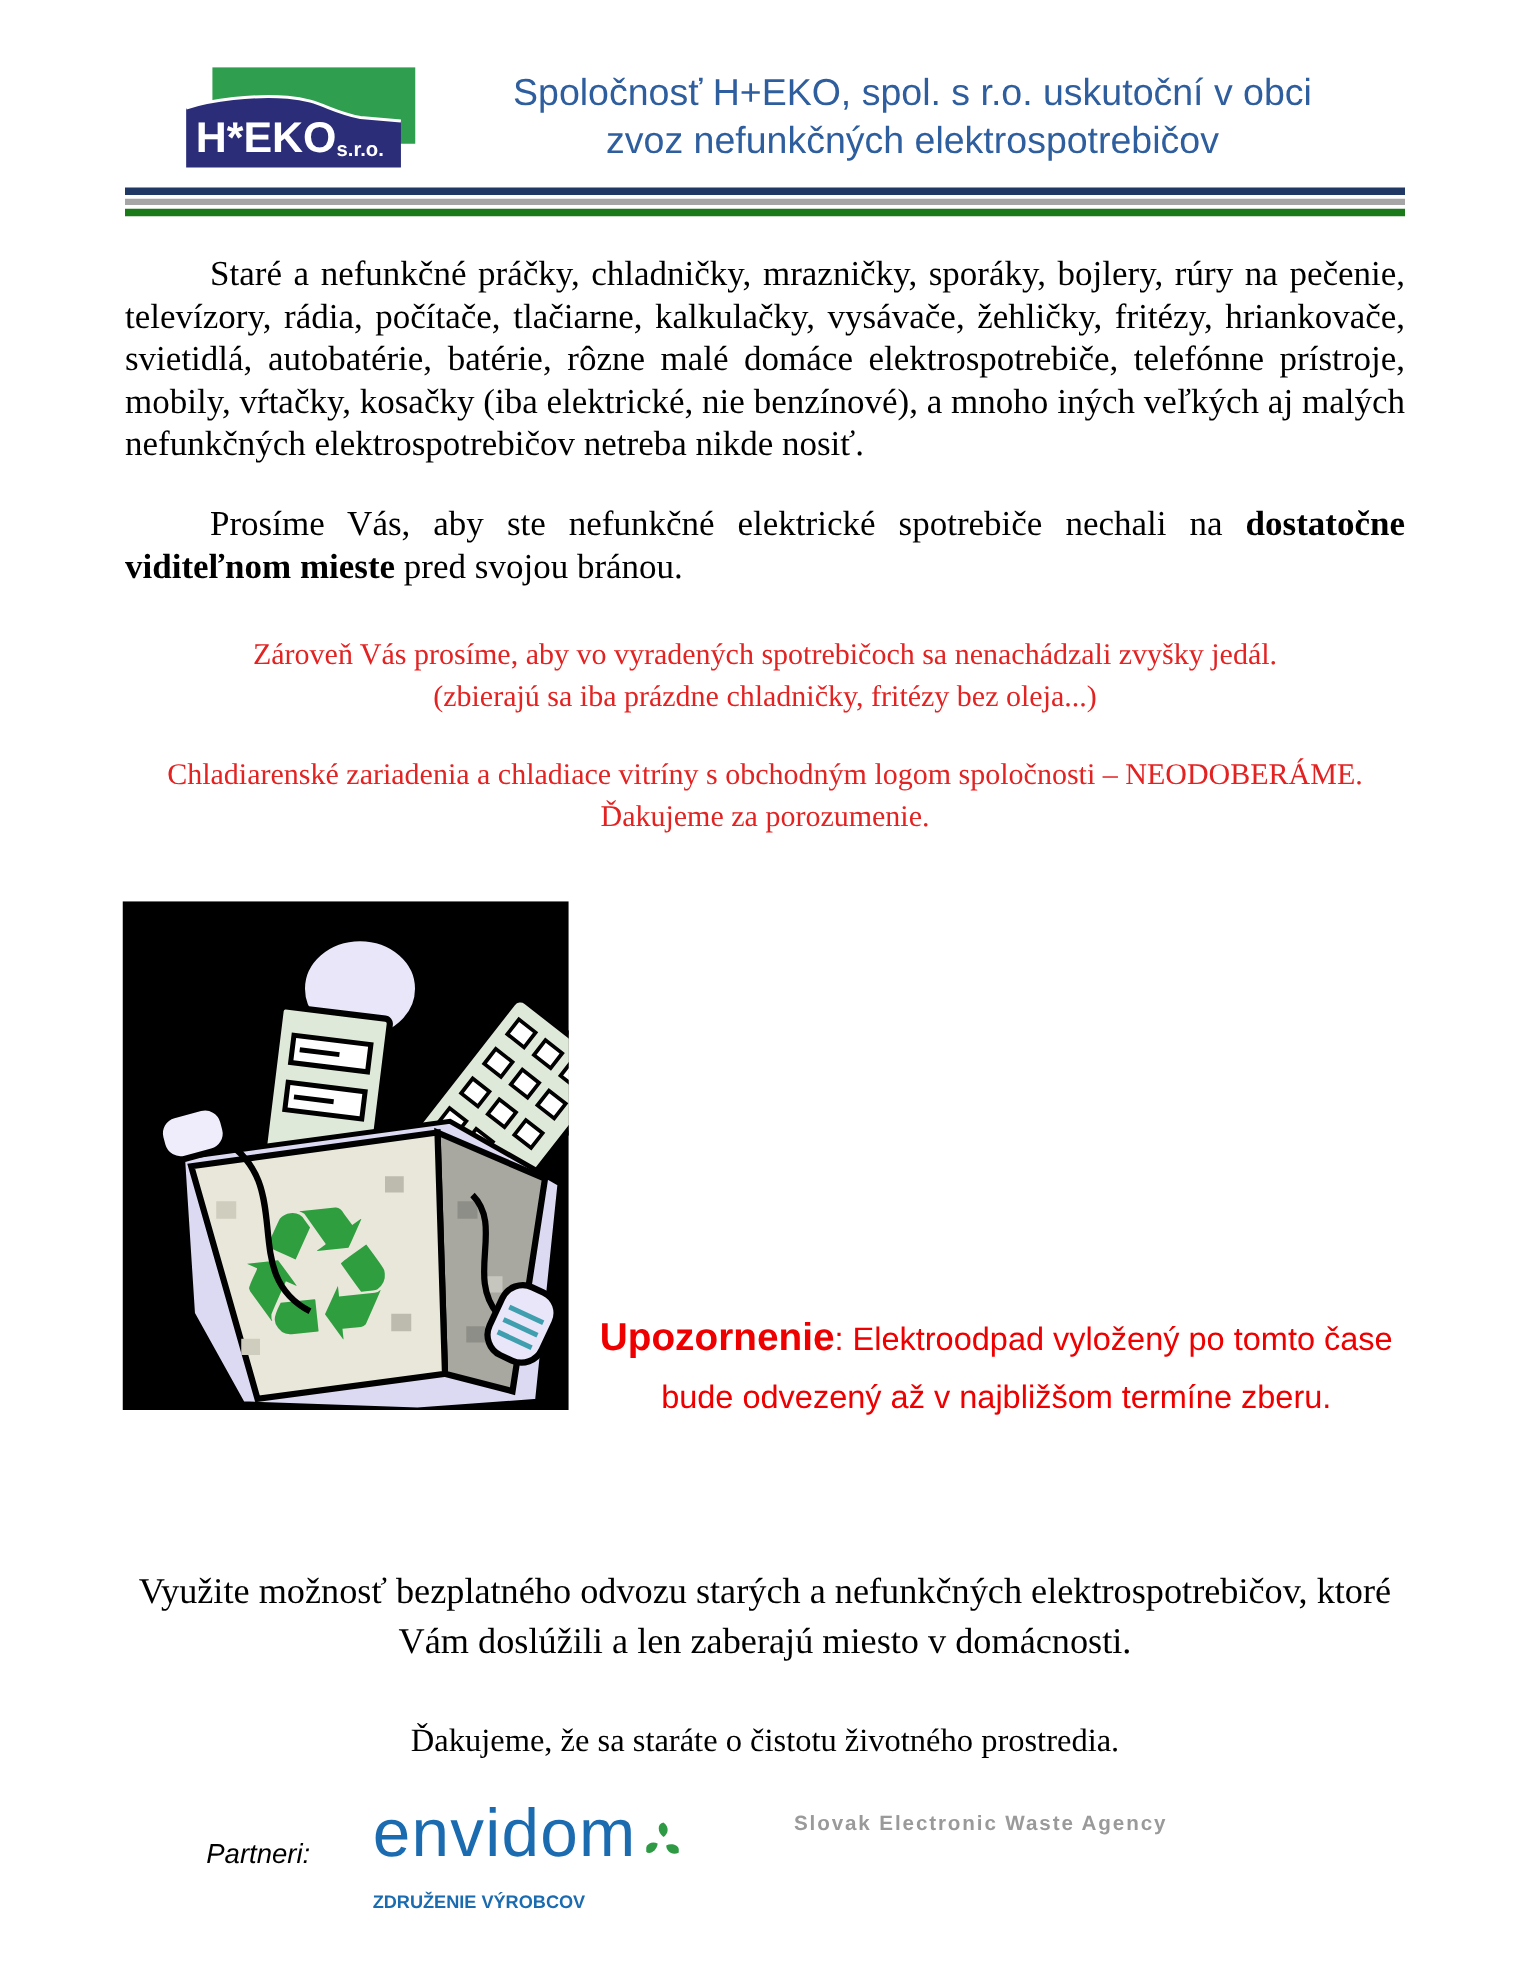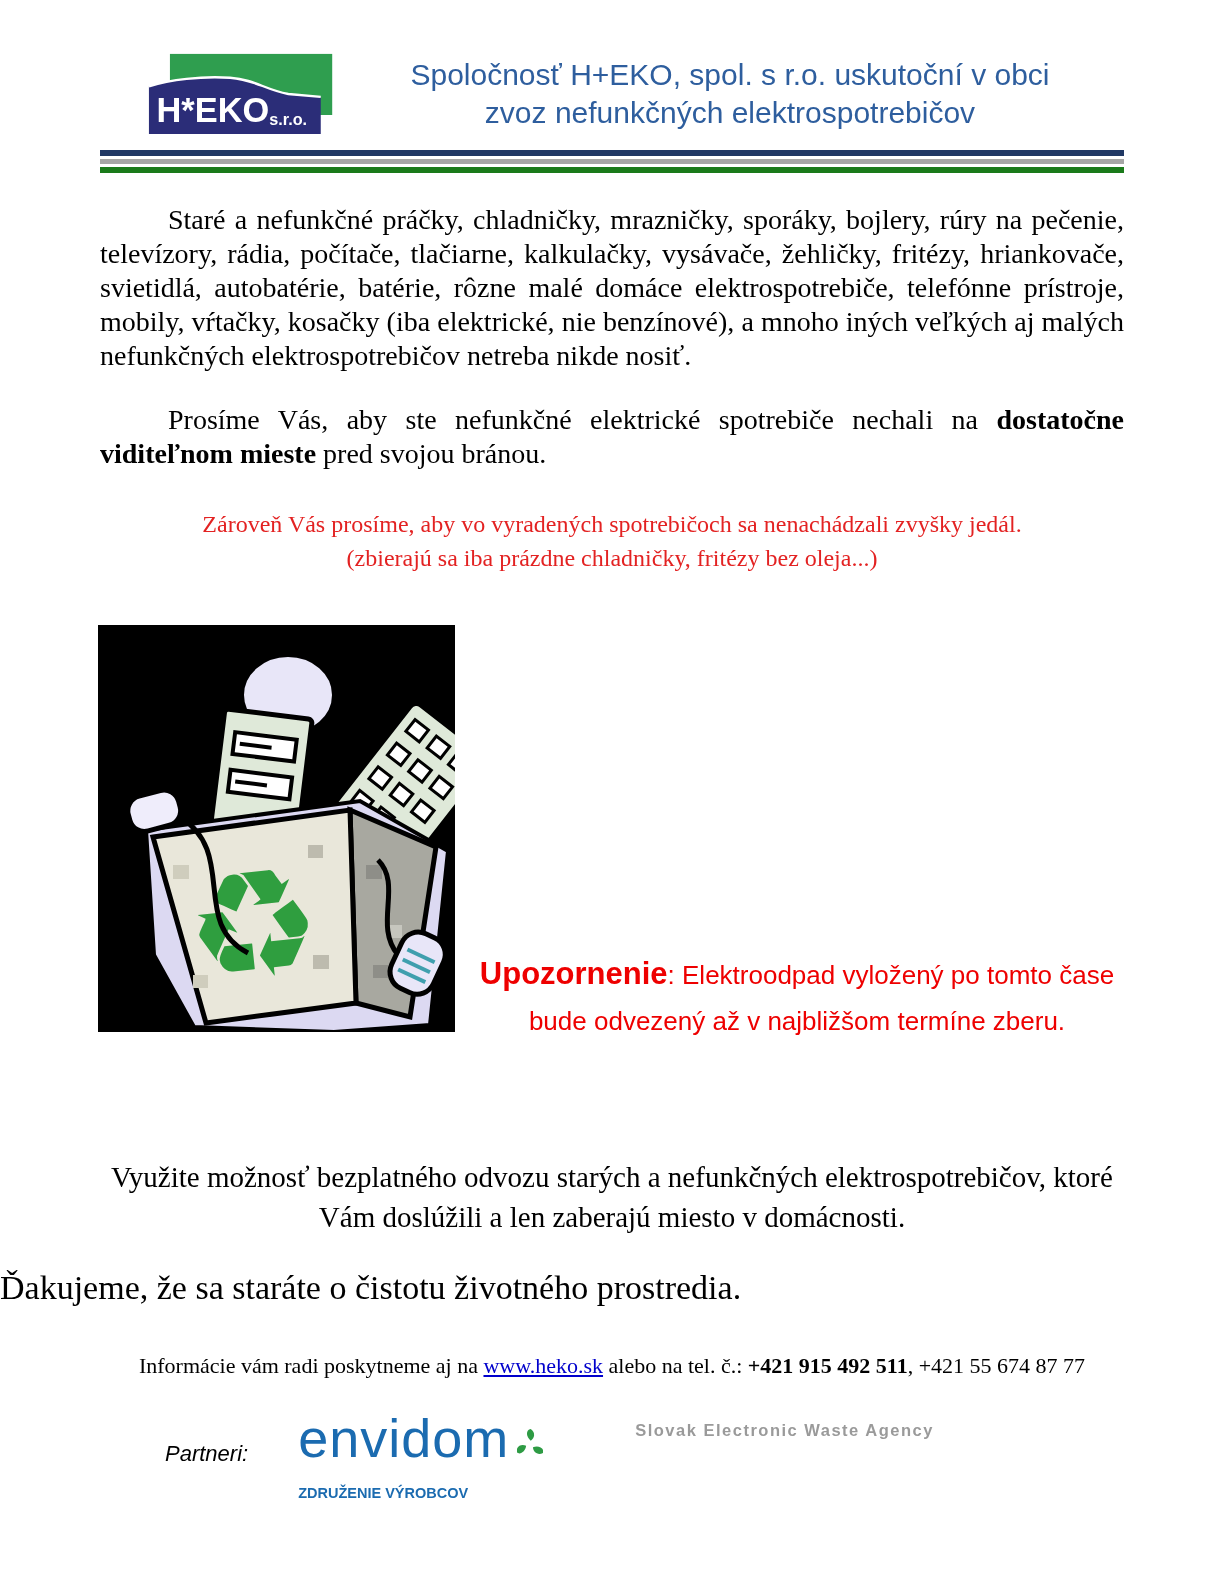--- a/index.html
+++ b/index.html
@@ -38,21 +38,21 @@
                    font-size:62px; line-height:72px; }
   .schedule-time { color:#2f5496; font-weight:bold; font-size:62px; line-height:76px; }
   .warning { position:absolute; left:452px; top:326px; width:690px;
              text-align:center; font-family:"Liberation Sans", sans-serif;
              color:#ee0000; font-size:26px; line-height:46px; }
   .warning b { font-size:31px; }
   .warning .w-line { display:block; }
   
   .outro { margin:100px 90px 0 90px; text-align:center;
            font-size:29px; line-height:40px; }
-  .thanks { margin-top:32px; font-size:34px; }
+  .thanks { margin-top:45px; text-align:center; font-size:26px; }
   .contact { margin-top:46px; text-align:center; font-size:22px; }
   .contact a { color:#0000cc; text-decoration:underline; }
   
   .partners { display:flex; align-items:flex-start; margin-top:34px; padding-left:165px; }
   .partners-label { margin-top:28px; font-family:"Liberation Sans", sans-serif;
                     font-style:italic; font-size:22px; }
   .envidom { margin-left:50px; width:245px; }
   .envidom-row { display:flex; align-items:flex-start; }
   .envidom-name { font-family:"Liberation Sans", sans-serif; color:#1b6bb0;
                   font-size:54px; line-height:50px; letter-spacing:1px; }
@@ -94,20 +94,24 @@
     <div class="rule-green"></div>
   </div>
 
   <p class="para">Staré a nefunkčné práčky, chladničky, mrazničky, sporáky, bojlery, rúry na pečenie, televízory, rádia, počítače, tlačiarne, kalkulačky, vysávače, žehličky, fritézy, hriankovače, svietidlá, autobatérie, batérie, rôzne malé domáce elektrospotrebiče, telefónne prístroje, mobily, vŕtačky, kosačky (iba elektrické, nie benzínové), a mnoho iných veľkých aj malých nefunkčných elektrospotrebičov netreba nikde nosiť.</p>
   <p class="para para-2"><span>Prosíme Vás, aby ste nefunkčné elektrické spotrebiče nechali na </span><b>dostatočne viditeľnom mieste</b><span> pred svojou bránou.</span></p>
 
   <div class="red-center">
     <div>Zároveň Vás prosíme, aby vo vyradených spotrebičoch sa nenachádzali zvyšky jedál.</div>
     <div>(zbierajú sa iba prázdne chladničky, fritézy bez oleja...)</div>
   </div>
+  <div class="red-center second">
+    <div>Chladiarenské zariadenia a chladiace vitríny s obchodným logom spoločnosti – NEODOBERÁME.</div>
+    <div>Ďakujeme za porozumenie.</div>
+  </div>
 
   <div class="main-section">
 
     <svg class="clipart" viewBox="0 0 357 407">
       <rect width="357" height="407" fill="#000000"></rect>
 
       <ellipse cx="190" cy="70" rx="46" ry="40" fill="#e8e6f8" stroke="#000" stroke-width="4"></ellipse>
       <ellipse cx="158" cy="118" rx="22" ry="28" fill="#e8e6f8" stroke="#000" stroke-width="4"></ellipse>
 
       <g transform="rotate(38 300 170)">
@@ -178,21 +182,20 @@
 
 
     <div class="warning">
       <span class="w-line"><b>Upozornenie</b><span>: </span><span>Elektroodpad vyložený po tomto čase</span></span>
       <span class="w-line">bude odvezený až v najbližšom termíne zberu.</span>
     </div>
   </div>
 
   <p class="outro">Využite možnosť bezplatného odvozu starých a nefunkčných elektrospotrebičov, ktoré Vám doslúžili a len zaberajú miesto v domácnosti.</p>
   <p class="thanks">Ďakujeme, že sa staráte o čistotu životného prostredia.</p>
-  <p class="contact"><span>Informácie vám radi poskytneme aj na </span><a href="#">www.heko.sk</a><span> alebo na tel. č.: </span><b>+421 915 492 511</b><span>, +421 55 674 87 77</span></p>
 
   <div class="partners">
     <div class="partners-label">Partneri:</div>
 
     <div class="envidom">
       <div class="envidom-row">
         <div class="envidom-name">envidom</div>
         <svg class="envidom-leaves" viewBox="0 0 64 76">
           <g transform="translate(32,42) rotate(12)" fill="#2e9b44">
             <path d="M0,-10 C-14,-16 -18,-34 -6,-38 C8,-32 8,-18 0,-10 Z"></path>

